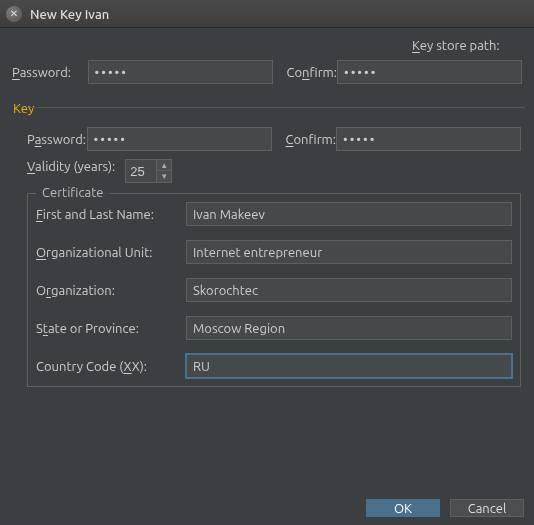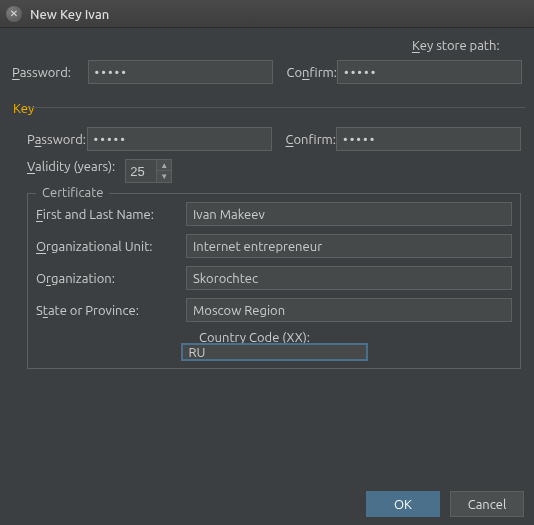--- a/index.html
+++ b/index.html
@@ -103,32 +103,32 @@
     position: relative;
     margin-top: 4px;
   }
   .fieldset-legend {
     position: absolute;
     top: -9px; left: 8px;
     background: #3c3f41;
     padding: 0 6px;
     color: #bbb;
   }
-  .cert-row { display:flex; align-items:center; margin-bottom: 8px; }
-  .cert-row:last-child { margin-bottom: 0; flex-direction: column; }
+  .cert-row { display:flex; align-items:center; margin-bottom: 14px; }
+  .cert-row:last-child { margin-bottom: 0; }
   .cert-label { width: 150px; }
   .footer {
     position: absolute;
     bottom: 8px; right: 10px;
     display: flex;
     gap: 10px;
   }
   .btn {
     min-width: 74px;
-    height: 26px;
+    height: 18px;
     border: 1px solid #5e6060;
     background: #4b4f50;
     color: #ddd;
     font-size: 13px;
     cursor: pointer;
     display:flex; align-items:center; justify-content:center;
   }
   .btn.primary {
     background: #4a708b;
     border: 1px solid #4a708b;

